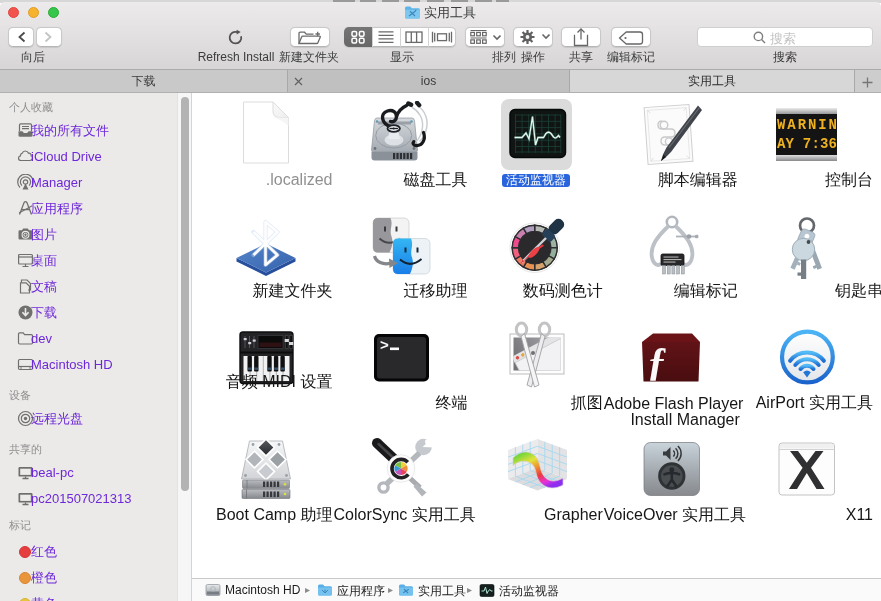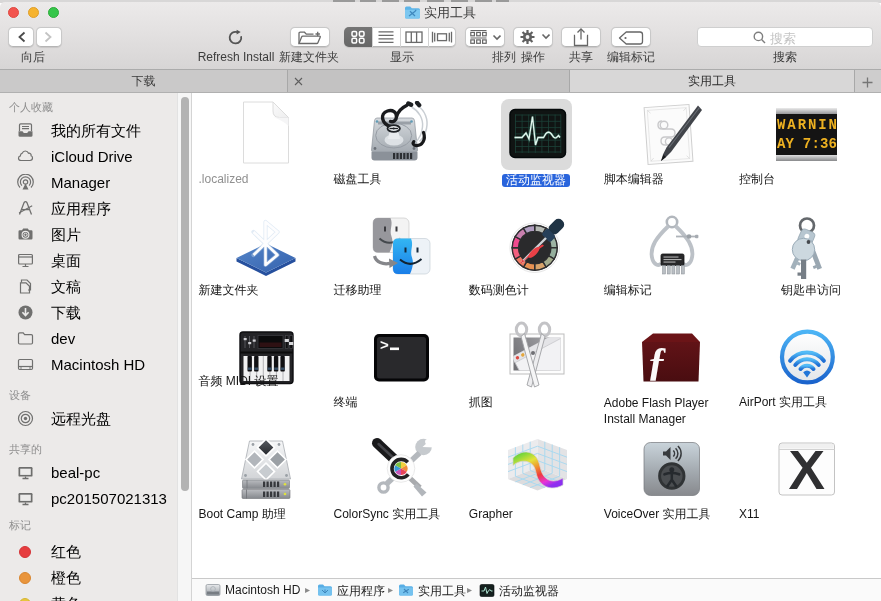--- a/index.html
+++ b/index.html
@@ -17,23 +17,23 @@
 .tlabel{top:50px;font-size:12px;color:#3c3c3c;text-align:center;line-height:14px;white-space:nowrap}
 #tabbar{left:0;top:70px;width:881px;height:23px;background:#c3c2c2;border-bottom:1px solid #b0b0b0}
 .tab{top:0;height:22px;font-size:12px;text-align:center;line-height:22px;color:#3a3a3a;position:absolute}
 #sidebar{left:0;top:93px;width:177px;height:508px;background:#eceae9}
 #sbtrack{left:177px;top:93px;width:15px;height:508px;background:#f6f6f6;border-left:1px solid #e2e2e2}
 #sbthumb{left:180.5px;top:97px;width:8px;height:394px;border-radius:4.5px;background:#b3b3b3}
 #divline{left:191px;top:93px;width:1px;height:508px;background:#d4d4d4}
 #content{left:192px;top:93px;width:689px;height:485px;background:#fff}
 #pathbar{left:192px;top:578px;width:689px;height:23px;background:#fafafa;border-top:1px solid #c9c9c9}
 .sbhead{font-size:11px;color:#8d8d8d;left:9px;height:13px;line-height:13px}
-.sbitem{font-size:15px;color:#000000;left:51px;height:16px;line-height:16px;white-space:nowrap}
+.sbitem{font-size:13px;color:#6d28d9;left:31px;height:16px;line-height:16px;white-space:nowrap}
 .sbicon{left:17px;width:17px;height:17px}
-.clabel{font-size:12px;color:#161616;height:13px;line-height:13px;white-space:nowrap;text-align:left}
+.clabel{font-size:16px;color:#161616;height:13px;line-height:13px;white-space:nowrap;text-align:right}
 svg{display:block}
 </style>
 </head>
 <body>
 <div class="abs" id="topstrip"></div>
 <div class="abs" style="left:333px;top:0;width:22px;height:1.5px;background:#9a9a9a"></div>
 <div class="abs" style="left:360px;top:0;width:16px;height:1.5px;background:#9a9a9a"></div>
 <div class="abs" style="left:382px;top:0;width:17px;height:1.5px;background:#9a9a9a"></div>
 <div class="abs" style="left:404px;top:0;width:16px;height:1.5px;background:#9a9a9a"></div>
 <div class="abs" style="left:427px;top:0;width:17px;height:1.5px;background:#9a9a9a"></div>
@@ -139,20 +139,21 @@
 <div class="abs" style="left:697px;top:27px;width:176px;height:20px;background:#fff;border:1px solid #cfcfcf;border-radius:4px"></div>
 <svg class="abs" style="left:753px;top:31px" width="13" height="13" viewBox="0 0 13 13">
   <circle cx="5.4" cy="5.4" r="4.2" fill="none" stroke="#7e7e7e" stroke-width="1.4"></circle>
   <path d="M8.6 8.6 L12 12" stroke="#7e7e7e" stroke-width="1.4"></path>
 </svg>
 <div class="abs" style="left:770px;top:30px;font-size:13px;color:#c2c2c2">搜索</div>
 <div class="abs tlabel" style="left:761px;width:48px">搜索</div>
 
 <div class="abs" id="tabbar">
   <div class="tab" style="left:0;width:287px;background:#cac9c9">下载</div>
+  <div class="tab" style="left:288px;width:281px;background:#c1c0c0">ios</div>
   <div class="tab" style="left:570px;width:284px;background:#d8d7d7;color:#2b2b2b">实用工具</div>
   <div class="tab" style="left:855px;width:26px;background:#cecdcd"></div>
   <div class="abs" style="left:287px;top:0;width:1px;height:22px;background:#a8a8a8"></div>
   <div class="abs" style="left:569px;top:0;width:1px;height:22px;background:#a8a8a8"></div>
   <div class="abs" style="left:854px;top:0;width:1px;height:22px;background:#a8a8a8"></div>
   <svg class="abs" style="left:294px;top:7px" width="9" height="9" viewBox="0 0 9 9">
       <path d="M1 1 L8 8 M8 1 L1 8" stroke="#5e5e5e" stroke-width="1.1"></path>
     </svg>
   <svg class="abs" style="left:862px;top:6.5px" width="11" height="11" viewBox="0 0 11 11">
       <path d="M5.5 0.5 V10.5 M0.5 5.5 H10.5" stroke="#757575" stroke-width="1.3"></path>

